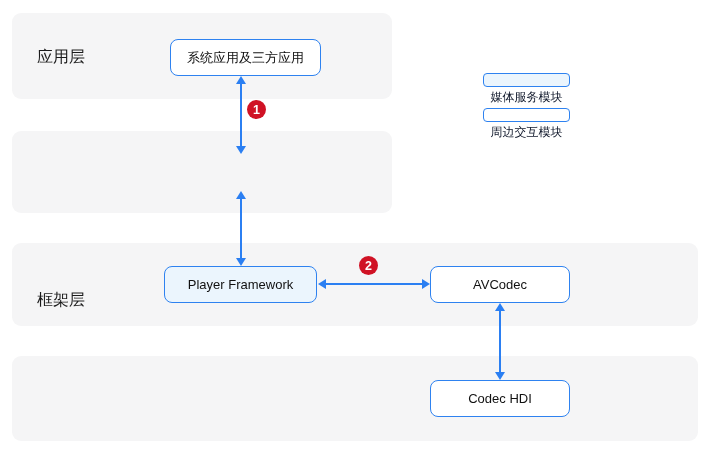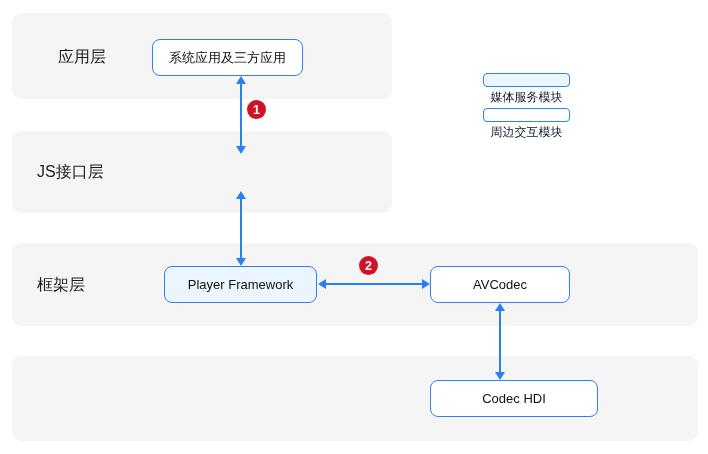--- a/index.html
+++ b/index.html
@@ -37,34 +37,33 @@
 </head>
 <body>
 
 <div class="canvas">
 
   <div class="band" style="left:12px;top:13px;width:380px;height:86px;"></div>
   <div class="band" style="left:12px;top:131px;width:380px;height:82px;"></div>
   <div class="band" style="left:12px;top:243px;width:686px;height:83px;"></div>
   <div class="band" style="left:12px;top:356px;width:686px;height:85px;"></div>
 
-  <div class="layer-label" style="top:45px;margin-left:21px;">应用层</div>
-  <div class="layer-label" style="top:160px;">JS接口层</div>
-  <div class="layer-label" style="top:273px;">框架层</div>
+  <div class="layer-label" style="top:45px;">应用层</div>
+  <div class="layer-label" style="top:288px;">框架层</div>
 
-  <div class="node fill-peripheral" style="left:152px;top:39px;width:151px;height:37px;">
+  <div class="node fill-peripheral" style="left:170px;top:39px;width:151px;height:37px;">
     <span>系统应用及三方应用</span>
   </div>
   <div class="node fill-peripheral" style="left:430px;top:266px;width:140px;height:37px;">
     <span>AVCodec</span>
   </div>
   <div class="node fill-media" style="left:164px;top:266px;width:153px;height:37px;">
     <span>Player Framework</span>
   </div>
-  <div class="node fill-peripheral" style="left:430px;top:380px;width:168px;height:37px;">
+  <div class="node fill-peripheral" style="left:430px;top:380px;width:140px;height:37px;">
     <span>Codec HDI</span>
   </div>
 
   <div>
     <div class="tri tri-up" style="left:236px;top:76px;"></div>
     <div class="line" style="left:240px;top:82px;width:2px;height:66px;"></div>
     <div class="tri tri-down" style="left:236px;top:146px;"></div>
   </div>
   <div class="badge" style="left:247px;top:100px;">1</div>
 

